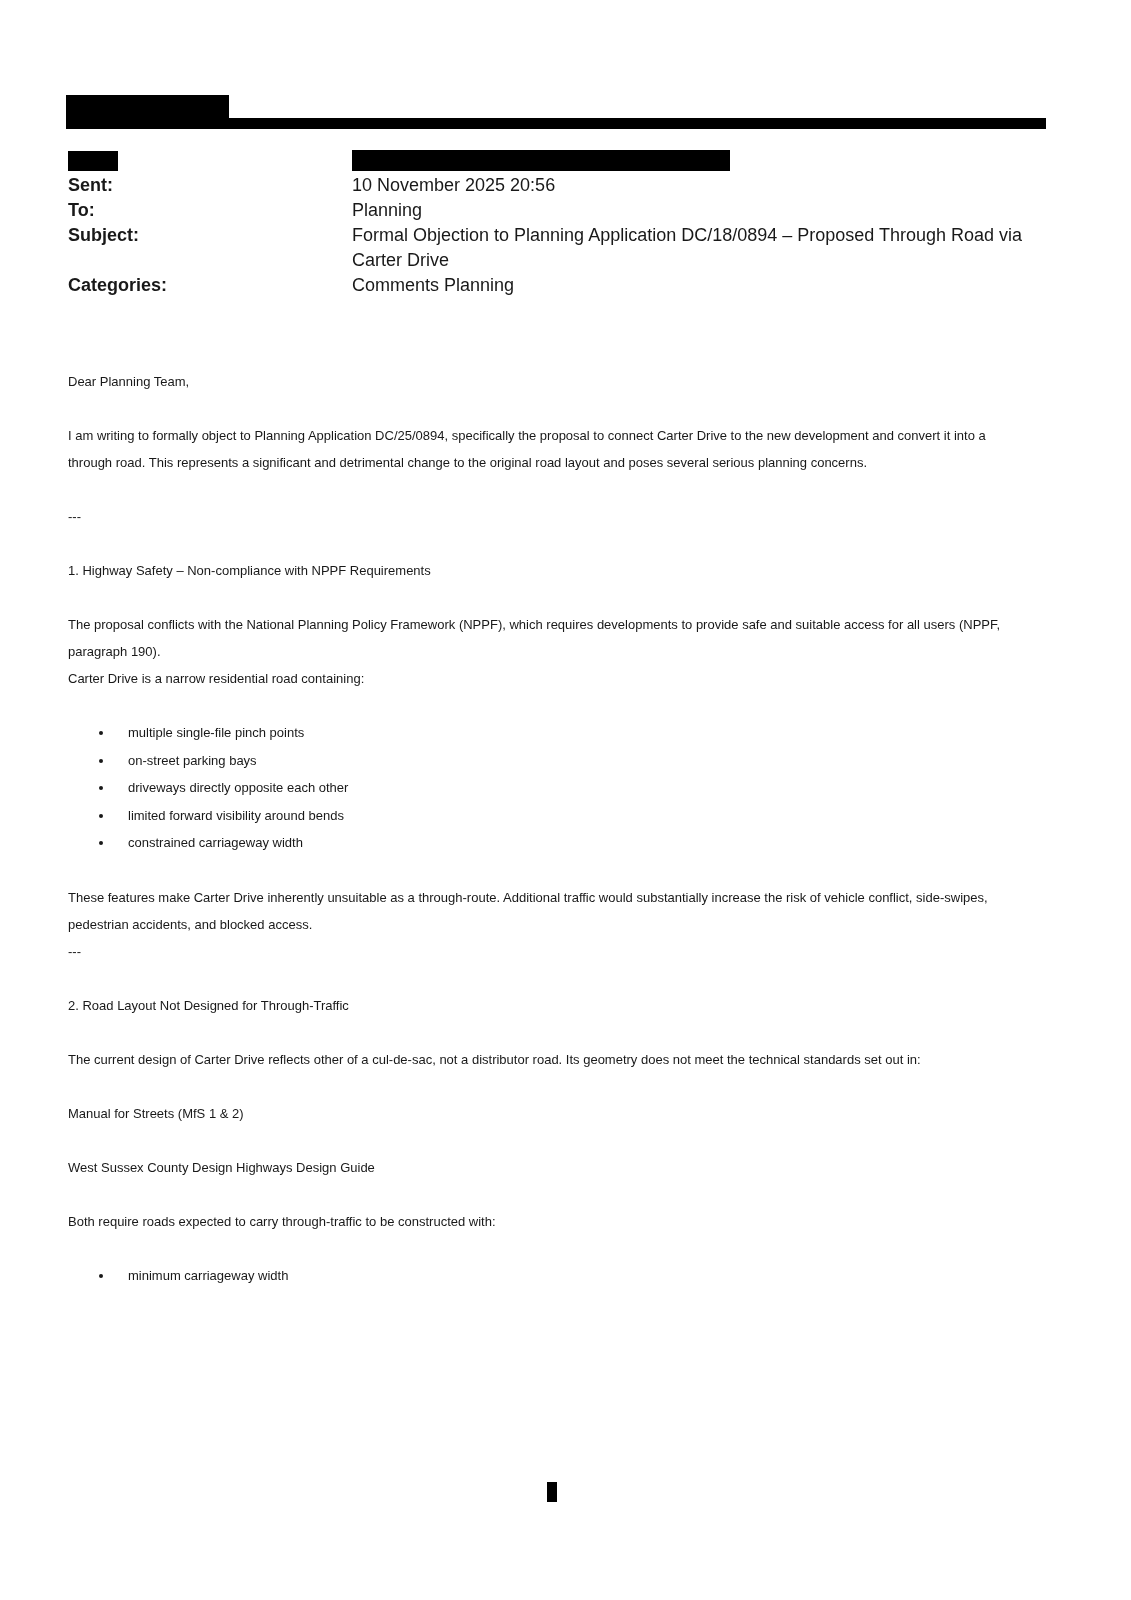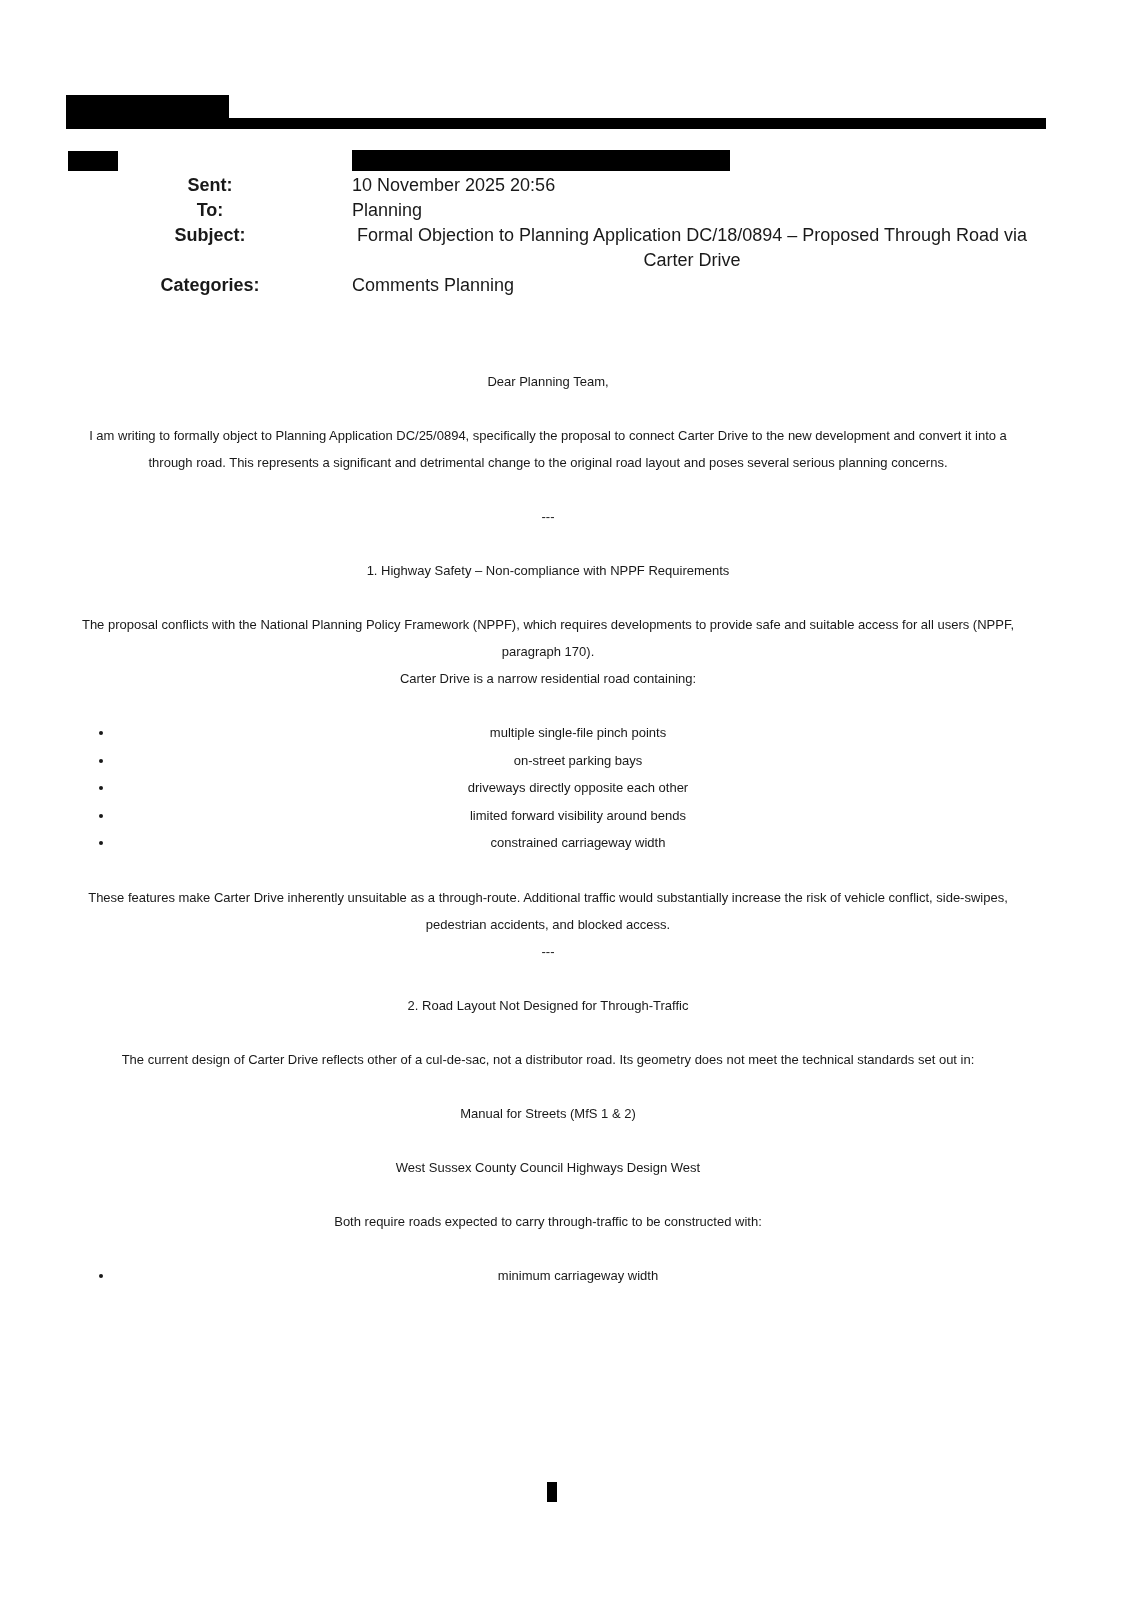--- a/index.html
+++ b/index.html
@@ -5,21 +5,20 @@
   * { box-sizing: border-box; }
   html, body { margin: 0; padding: 0; background: #ffffff; }
   .page {
     position: relative;
     width: 1131px;
     height: 1600px;
     background: #ffffff;
     font-family: "Liberation Sans", sans-serif;
     color: #191919;
     overflow: hidden;
-    text-align: center;
   }
   
   .top-redactions { position: absolute; left: 66px; top: 95px; }
   .redact { background: #000000; }
   .redact-logo { width: 163px; height: 28px; }
   .redact-topbar { width: 980px; height: 11px; margin-top: -5px; }
 
   
   .email-header {
     position: absolute;
@@ -95,36 +94,36 @@
       <div class="hdr-value">Comments Planning</div>
     </div>
   </div>
 
   <div class="letter">
     <p class="first">Dear Planning Team,</p>
     <p>I am writing to formally object to Planning Application DC/25/0894, specifically the proposal to connect Carter Drive to the new development and convert it into a through road. This represents a significant and detrimental change to the original road layout and poses several serious planning concerns.</p>
     <p>---</p>
 
     <p>1. Highway Safety – Non-compliance with NPPF Requirements</p>
-    <p>The proposal conflicts with the National Planning Policy Framework (NPPF), which requires developments to provide safe and suitable access for all users (NPPF, paragraph 170).
+    <p>The proposal conflicts with the National Planning Policy Framework (NPPF), which requires developments to provide safe and suitable access for all users (NPPF, paragraph 190).
 Carter Drive is a narrow residential road containing:</p>
     <ul>
       <li>multiple single-file pinch points</li>
       <li>on-street parking bays</li>
       <li>driveways directly opposite each other</li>
       <li>limited forward visibility around bends</li>
       <li>constrained carriageway width</li>
     </ul>
     <p>These features make Carter Drive inherently unsuitable as a through-route. Additional traffic would substantially increase the risk of vehicle conflict, side-swipes, pedestrian accidents, and blocked access.
 ---</p>
 
     <p>2. Road Layout Not Designed for Through-Traffic</p>
     <p>The current design of Carter Drive reflects other of a cul-de-sac, not a distributor road. Its geometry does not meet the technical standards set out in:</p>
     <p>Manual for Streets (MfS 1 &amp; 2)</p>
-    <p>West Sussex County Council Highways Design West</p>
+    <p>West Sussex County Design Highways Design Guide</p>
     <p>Both require roads expected to carry through-traffic to be constructed with:</p>
     <ul>
       <li>minimum carriageway width</li>
     </ul>
   </div>
 
   <div class="redact redact-pageno"></div>
 
 </div>
 

